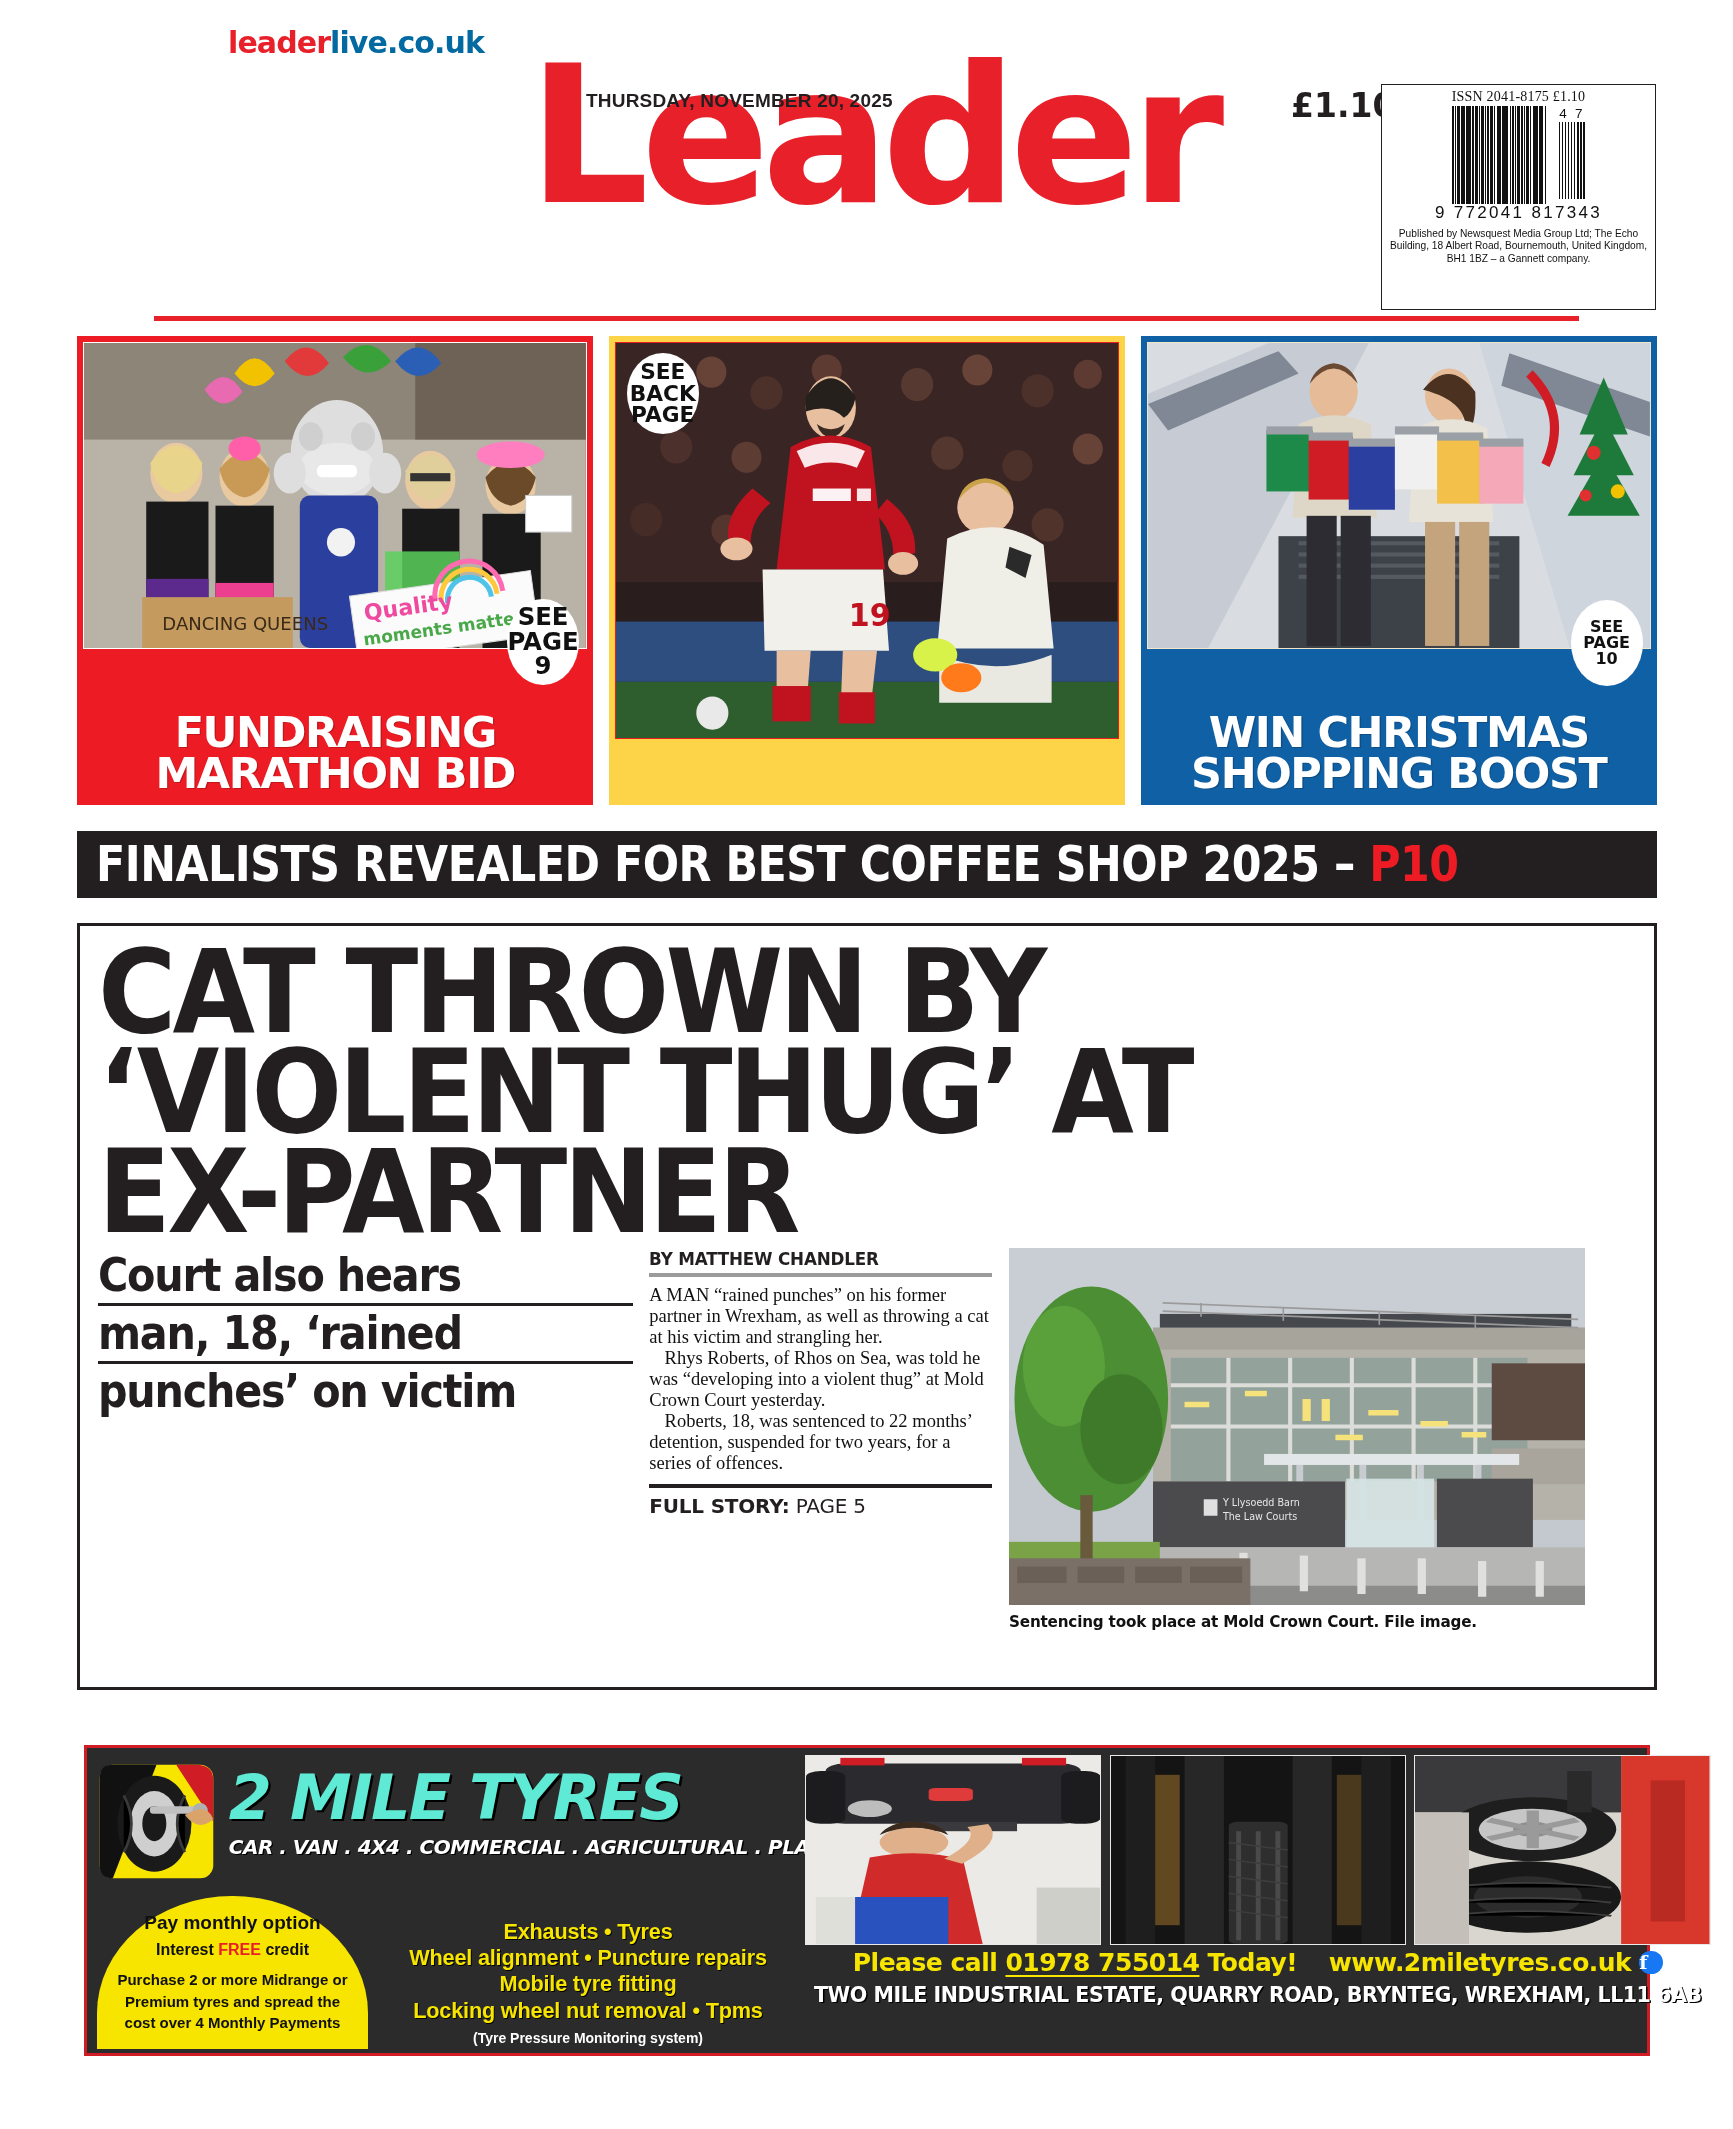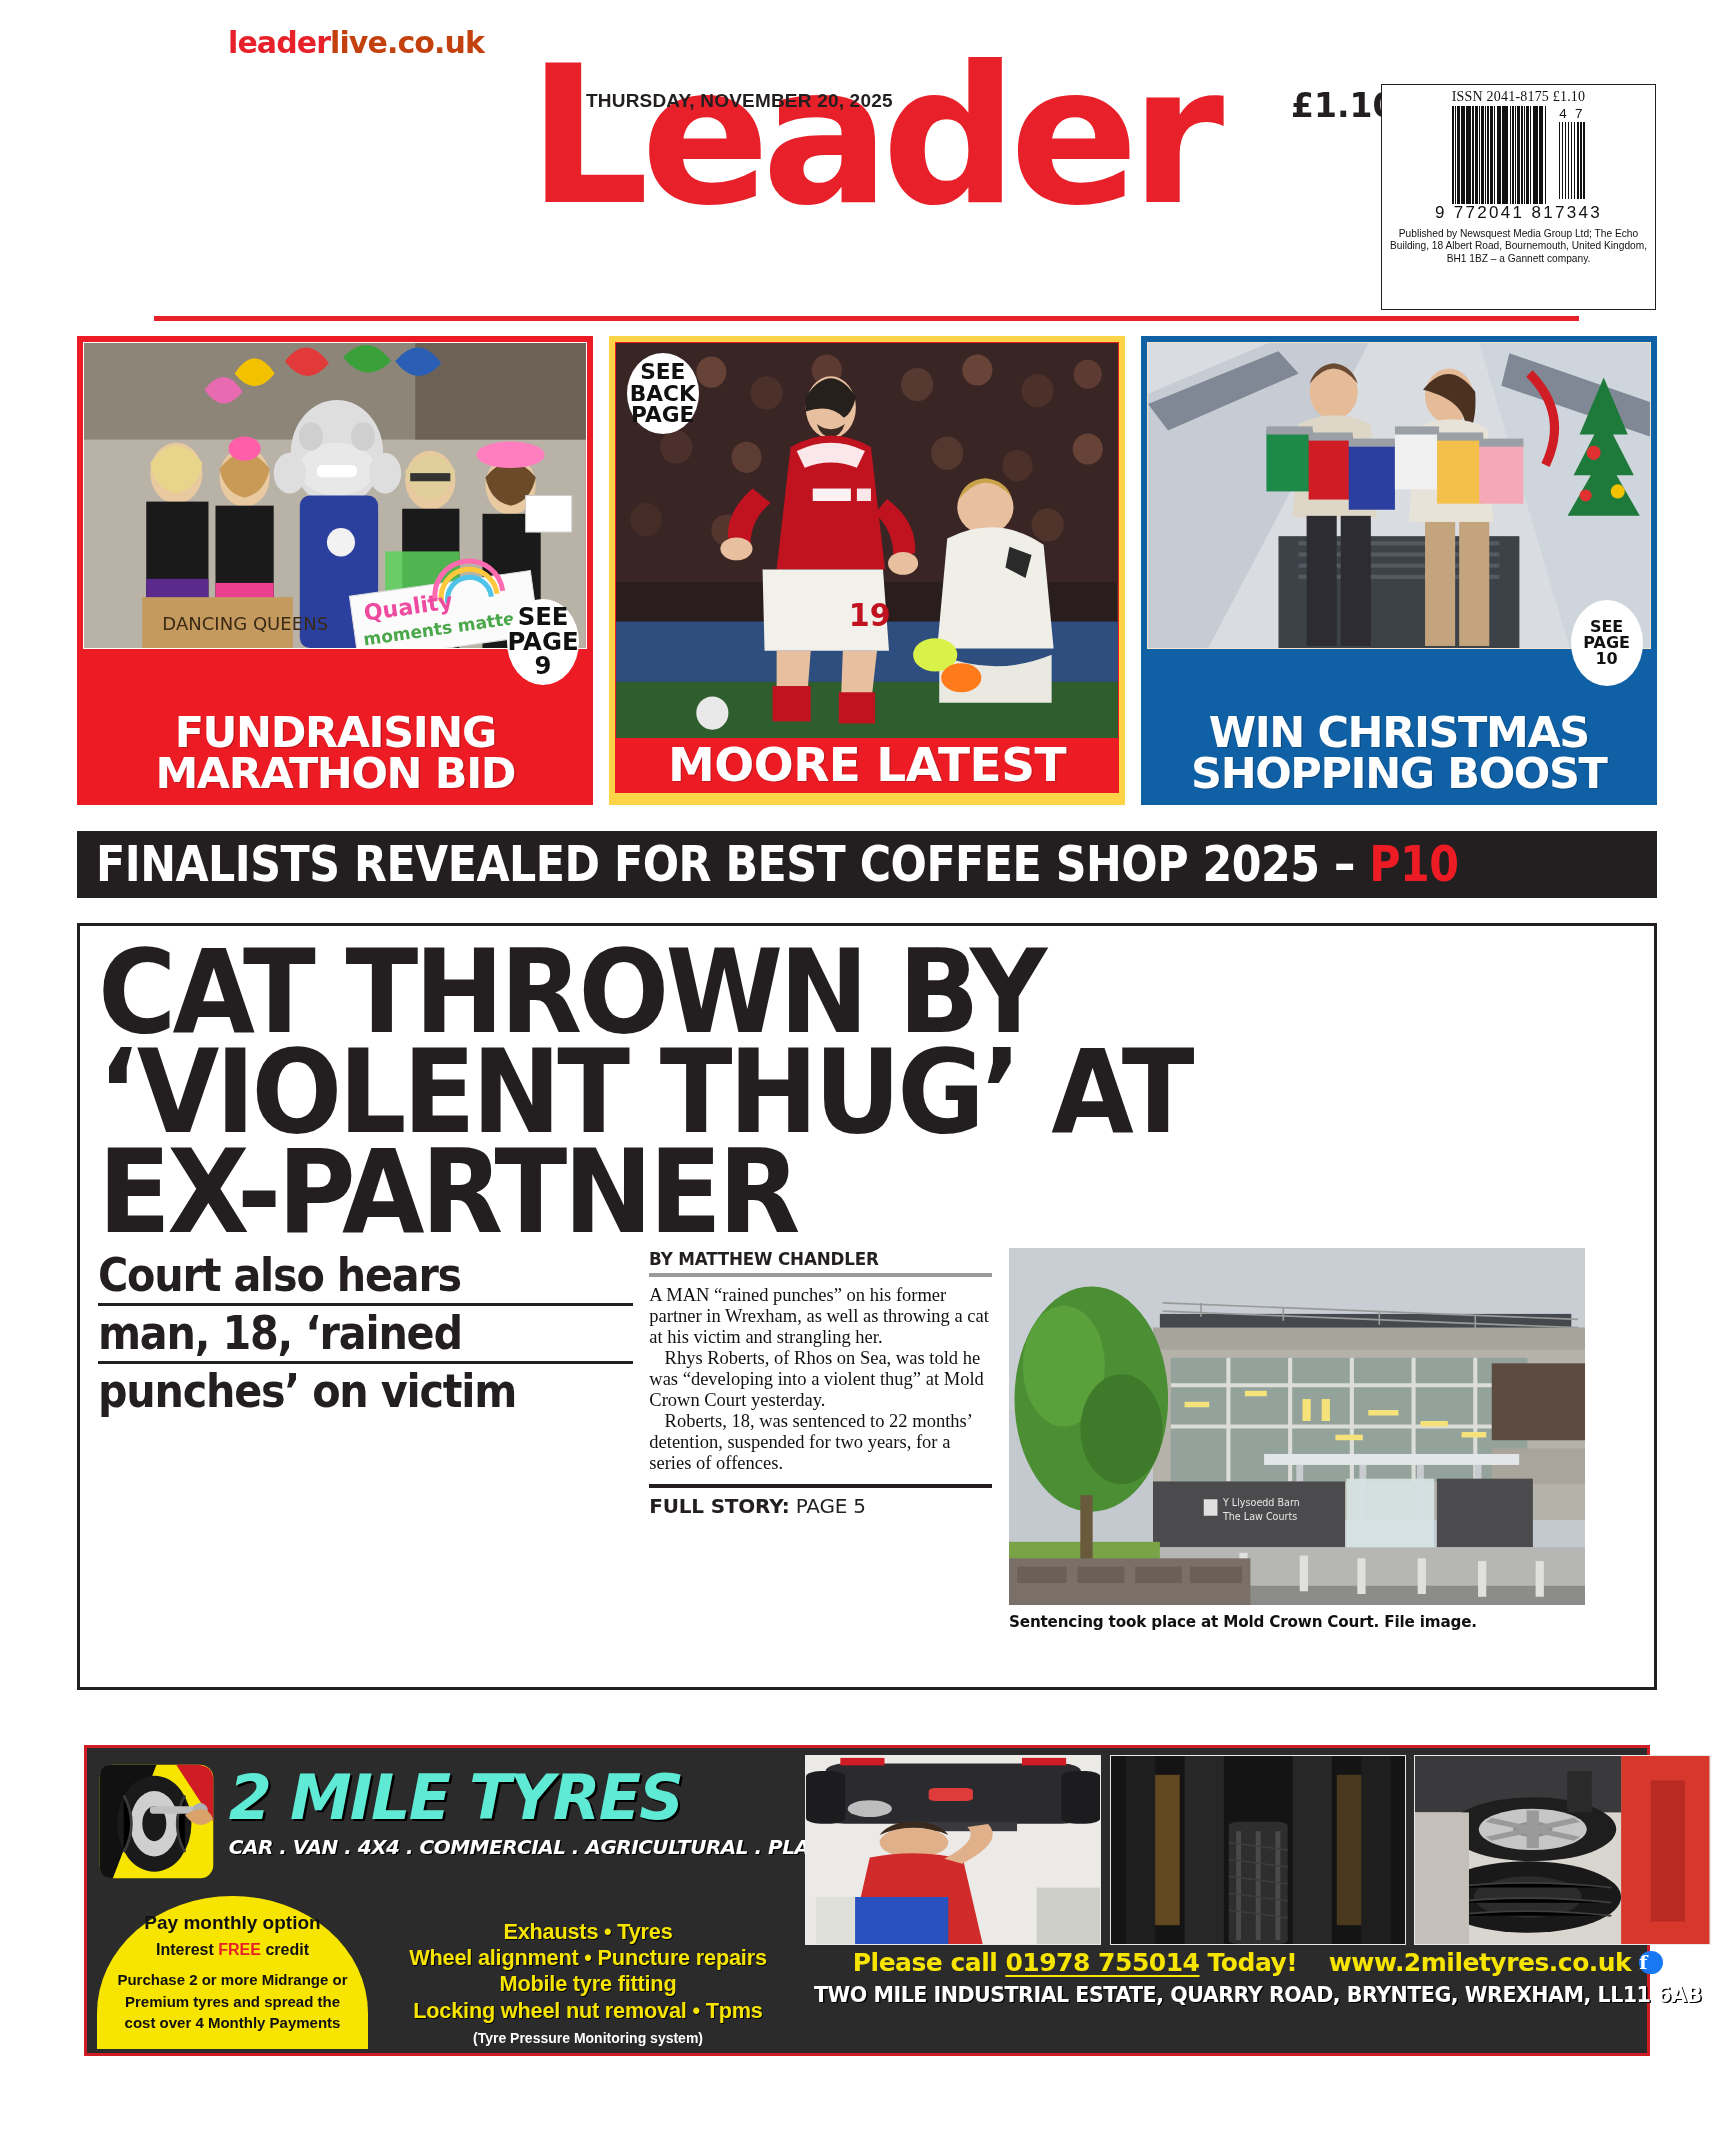--- a/index.html
+++ b/index.html
@@ -21,21 +21,21 @@
     font-weight: bold; font-size: 135px; line-height: 0.78;
     letter-spacing: -6.3px; color: #231f20;
   }
   .mast-site {
     position: absolute; left: 151px; top: 25px;
     font-family: "DejaVu Sans", sans-serif;
     font-weight: bold; font-size: 30px; letter-spacing: -0.9px;
     white-space: nowrap;
   }
   .mast-site .red { color: #e8202a; }
-  .mast-site .blk { color: #c2410c; }
+  .mast-site .blk { color: #0369a1; }
   .mast-wrexham {
     position: absolute; left: 28px; top: 210px;
     font-family: "DejaVu Sans", sans-serif;
     font-weight: bold; font-size: 51px; letter-spacing: 0.5px;
     color: #8e8e8e;
   }
   .mast-leader {
     position: absolute; left: 451px; top: 63px;
     font-family: "DejaVu Sans", sans-serif;
     font-weight: bold; font-size: 190px; line-height: 0.78;
@@ -472,23 +472,20 @@
               <path d="M330 188 q50 -24 96 6 l10 100 l-116 0z" fill="#efefe8"></path>
               <path d="M392 196 l22 8 l-6 22 l-20 -10z" fill="#2a2a2a"></path>
               <path d="M322 300 q56 22 112 0 l0 46 l-112 0z" fill="#e9e9e2"></path>
               <ellipse cx="318" cy="300" rx="22" ry="16" fill="#d9f24a"></ellipse>
               <ellipse cx="344" cy="322" rx="20" ry="14" fill="#ff7a1a"></ellipse>
             </g>
             <circle cx="96" cy="356" r="16" fill="#e9e9e9"></circle>
           </svg>
         </div>
         <div class="badge b2">SEE BACK PAGE</div>
-        <div class="t-label">
-          <div>MOORE LATEST</div>
-        </div>
       </div>
     </div>
 
     <div class="teaser blue">
       <div class="teaser-inner">
         <div class="t-photo">
           <svg viewBox="0 0 500 300" preserveAspectRatio="none" style="width:100%;height:100%;display:block">
             <rect width="500" height="300" fill="#d9dde2"></rect>
             <path d="M0 50 L120 0 L220 0 L60 300 L0 300z" fill="#c7ccd4"></path>
             <path d="M330 0 L500 0 L500 300 L420 300z" fill="#cfd5dd"></path>

